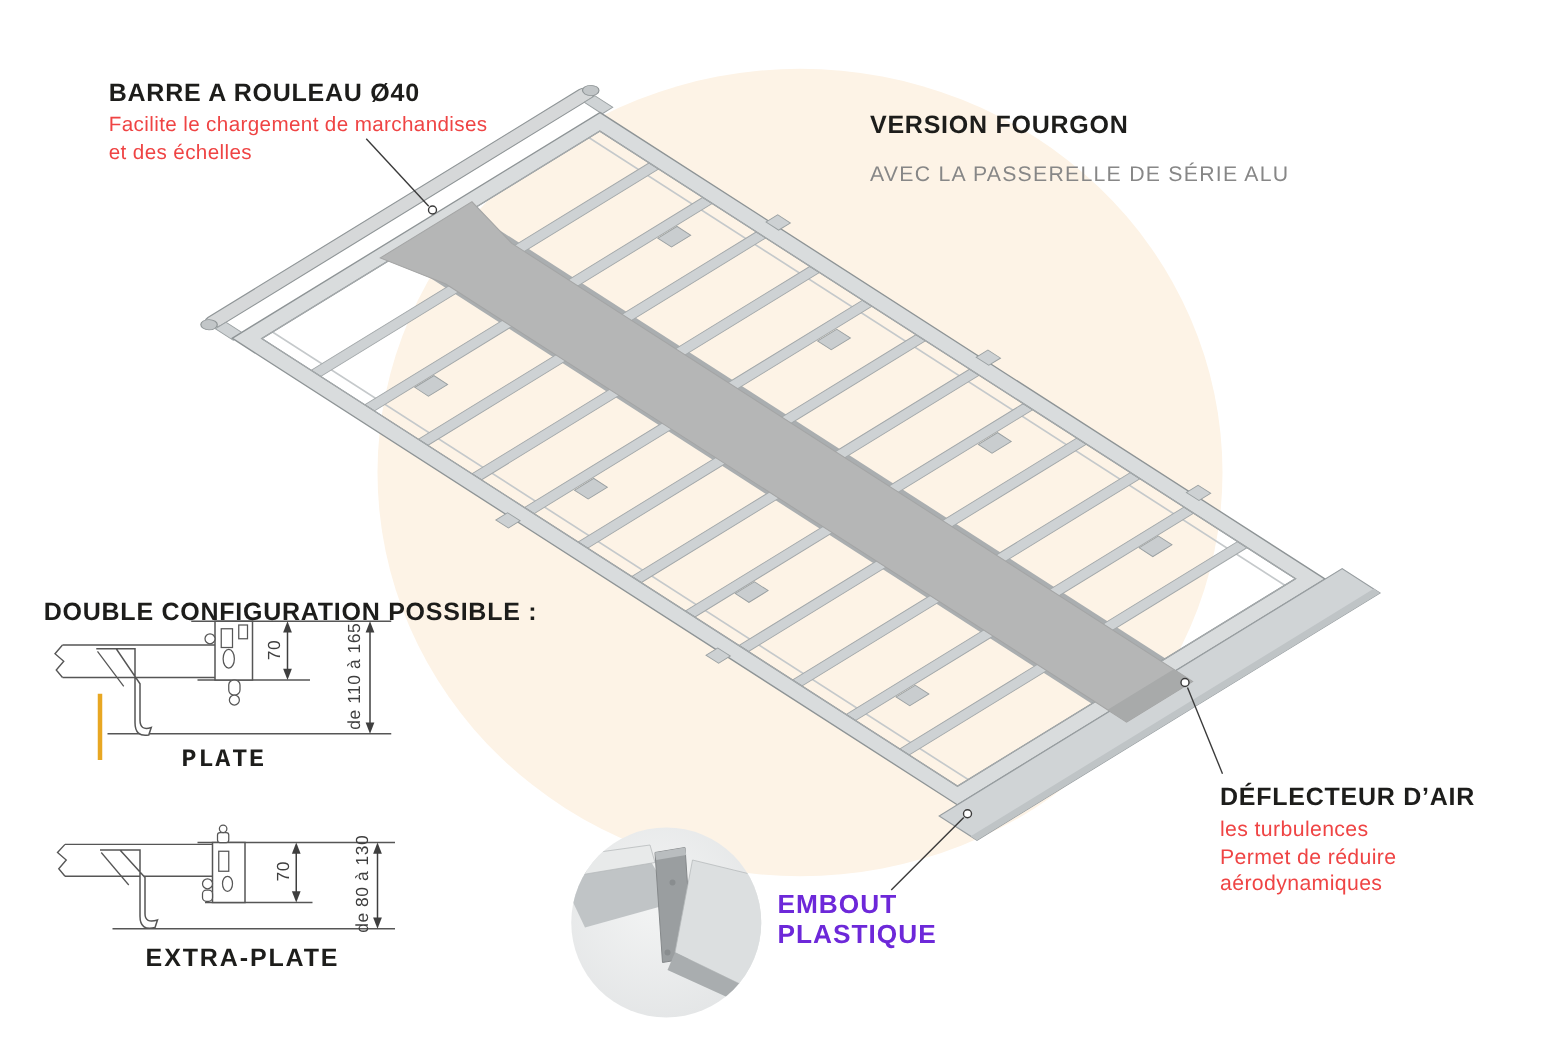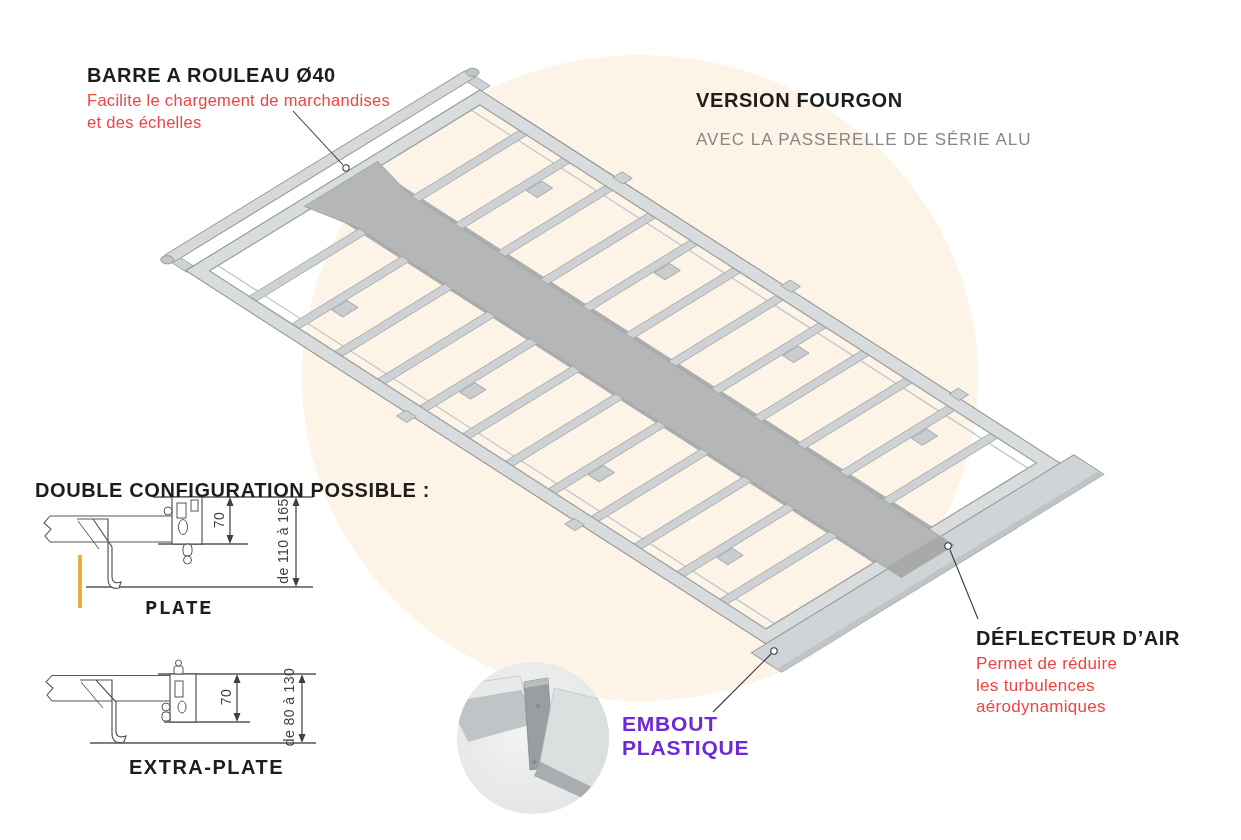--- a/index.html
+++ b/index.html
@@ -195,31 +195,31 @@
     <div class="h1">VERSION FOURGON</div>
     <div class="sub-caps" style="margin-top:18px;">AVEC LA PASSERELLE DE SÉRIE ALU</div>
   </div>
 
   <div class="txt h1" style="left:35px;top:438px;margin-top:41px;">DOUBLE CONFIGURATION POSSIBLE :</div>
 
   <div class="txt diagram-label" style="left:119px;top:597px;width:120px;font-family:Liberation Mono, monospace;">PLATE</div>
   <span class="vdim" style="left:219px;top:520px;">70</span>
   <span class="vdim" style="left:283px;top:541px;">de 110 à 165</span>
 
-  <div class="txt diagram-label" style="left:84px;top:756px;width:200px;text-align:right;">EXTRA-PLATE</div>
+  <div class="txt diagram-label" style="left:94px;top:756px;width:200px;">EXTRA-PLATE</div>
   <span class="vdim" style="left:226px;top:697px;">70</span>
   <span class="vdim" style="left:289px;top:707px;">de 80 à 130</span>
 
   <div class="txt embout-label" style="left:622px;top:712px;">
     <div>EMBOUT</div>
     <div>PLASTIQUE</div>
   </div>
 
   <div class="txt" style="left:976px;top:627px;">
     <div class="h1">DÉFLECTEUR D’AIR</div>
     <div class="sub" style="margin-top:3px;font-size:17px;">
+      <div>les turbulences</div>
       <div>Permet de réduire</div>
-      <div>les turbulences</div>
       <div>aérodynamiques</div>
     </div>
   </div>
 
 </div>
 
 </body></html>

